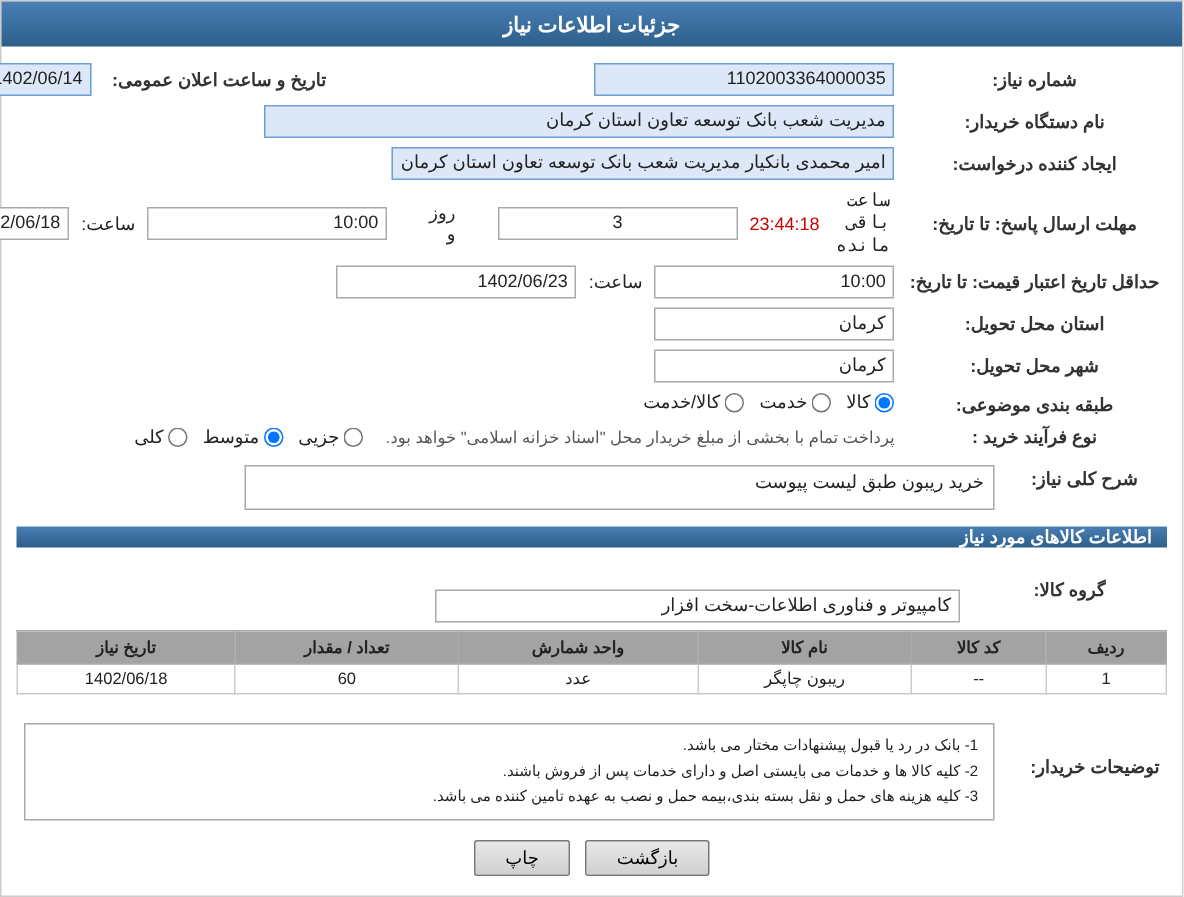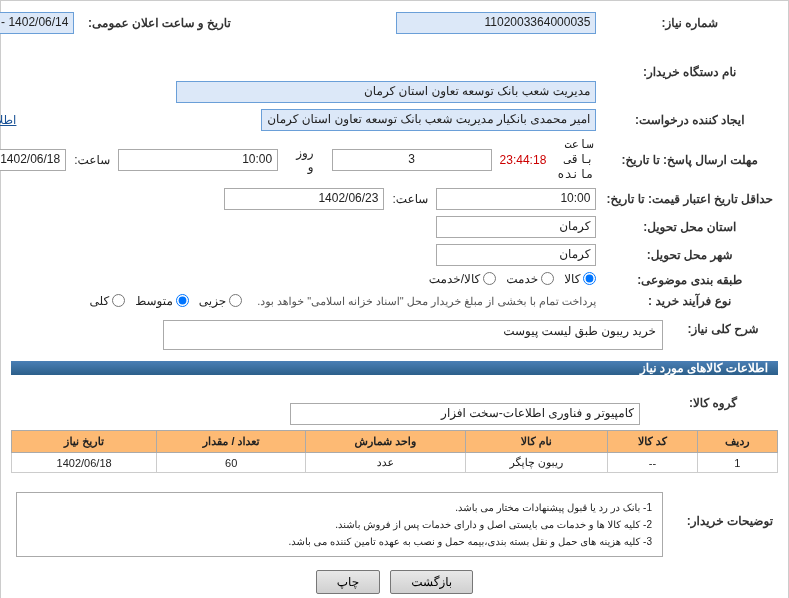--- a/index.html
+++ b/index.html
@@ -79,37 +79,37 @@
       font-size: 12px;
     }
     .radio-group {
       display: inline-flex;
       flex-direction: row;
       gap: 10px;
       align-items: center;
     }
     .radio-item {
       display: flex;
-      align-items: flex-start;
+      align-items: flex-end;
       gap: 3px;
     }
     .group-kala-row {
       display: flex;
       align-items: center;
       gap: 8px;
       margin-bottom: 5px;
     }
     .data-table {
       width: 100%;
       border-collapse: collapse;
       margin-top: 5px;
       font-size: 11px;
     }
     .data-table th {
-      background: #fdba74;
+      background: #a3a3a3;
       border: 1px solid #aaa;
       padding: 4px 6px;
       text-align: center;
       font-weight: bold;
     }
     .data-table td {
       border: 1px solid #ccc;
       padding: 3px 6px;
       text-align: center;
     }
@@ -153,61 +153,64 @@
       background: linear-gradient(to bottom, #e8e8e8, #d0d0d0);
     }
     .wide-input {
       width: 320px;
     }
   </style>
 </head>
 <body>
 
 <div class="page-wrapper">
+  <div class="page-header">
+    <span>جزئیات اطلاعات نیاز</span>
+  </div>
 
   <div class="content">
     <table class="info-table">
 
       <tbody>
           <tr>
         <td class="label-cell">شماره نیاز:</td>
         <td class="value-cell" colspan="3">
           <span class="input-box input-box-blue" style="min-width:200px;">1102003364000035</span>
         </td>
         <td class="label-cell" style="width:160px;">تاریخ و ساعت اعلان عمومی:</td>
         <td class="value-cell">
           <span class="input-box input-box-blue">1402/06/14 - 10:00</span>
         </td>
       </tr>
 
       <tr>
         <td class="label-cell">نام دستگاه خریدار:</td>
         <td colspan="5" class="value-cell">
-          <span class="input-box input-box-blue wide-input" style="min-width:420px;margin-top:41px;">مدیریت شعب بانک توسعه تعاون استان کرمان</span>
+          <span class="input-box input-box-blue wide-input" style="min-width:420px;">مدیریت شعب بانک توسعه تعاون استان کرمان</span>
         </td>
       </tr>
 
       <tr>
         <td class="label-cell">ایجاد کننده درخواست:</td>
         <td colspan="3" class="value-cell">
           <span class="input-box input-box-blue" style="min-width:280px;">امیر محمدی بانکیار مدیریت شعب بانک توسعه تعاون استان کرمان</span>
         </td>
         <td colspan="2" class="value-cell" style="text-align:left;">
           <span class="link-blue">اطلاعات تماس خریدار</span>
         </td>
       </tr>
 
       <tr>
         <td class="label-cell">مهلت ارسال پاسخ: تا تاریخ:</td>
         <td colspan="5" class="value-cell">
           <div class="row-flex" style="flex-direction:row-reverse; justify-content:flex-end;">
             <span class="input-box" style="width:90px;">1402/06/18</span>
             <span style="margin:0 3px;">ساعت:</span>
             <span class="input-box" style="width:60px;">10:00</span>
-            <span style="margin:0 13px;">روز و</span>
+            <span style="margin:0 23px;">روز و</span>
             <span class="input-box" style="width:30px; text-align:center;">3</span>
             <span style="color:#cc0000; font-weight:normal; margin:0 3px;">23:44:18</span>
             <span style="margin:0 3px;font-family:Liberation Mono, monospace;">ساعت باقی مانده</span>
           </div>
         </td>
       </tr>
 
       <tr>
         <td class="label-cell">حداقل تاریخ اعتبار قیمت: تا تاریخ:</td>
         <td colspan="5" class="value-cell">

